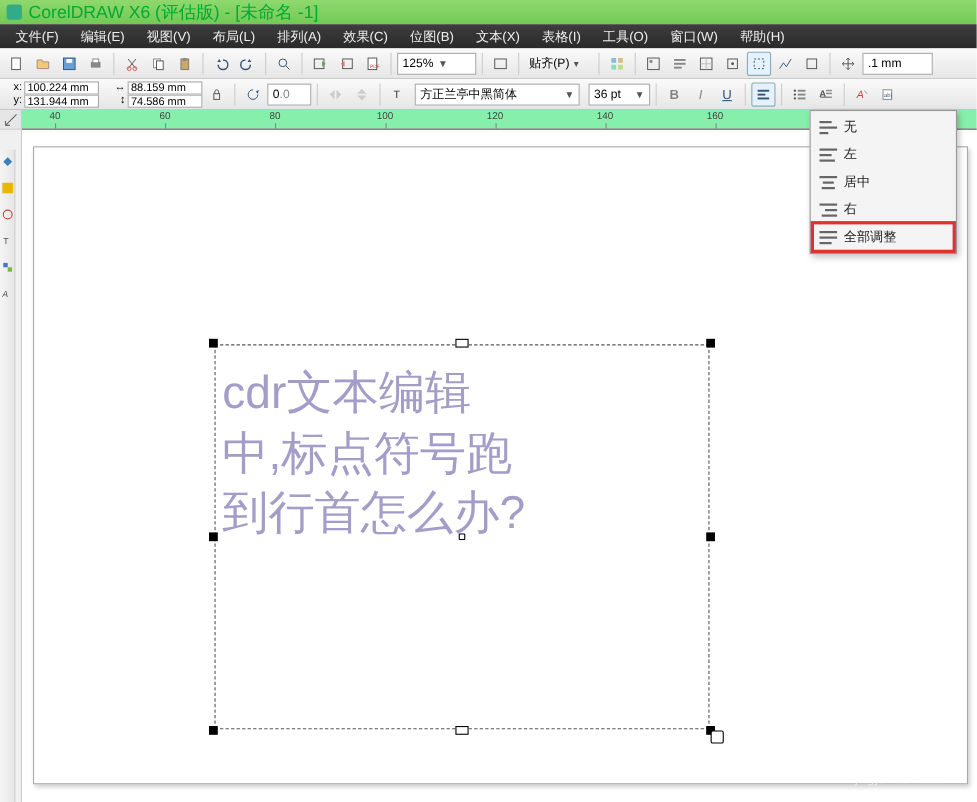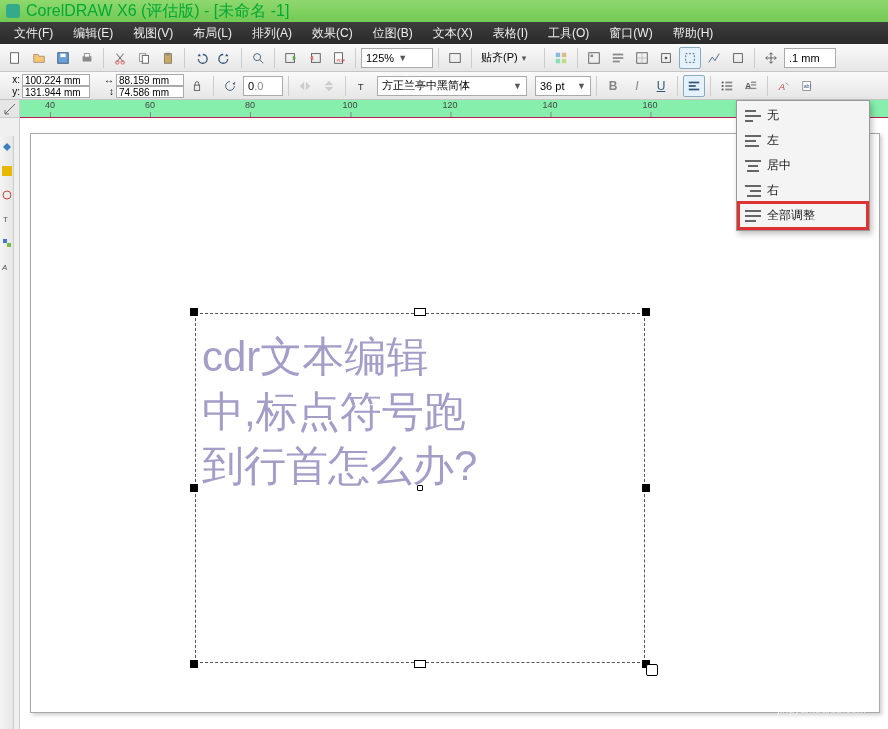--- a/index.html
+++ b/index.html
@@ -221,21 +221,21 @@
         <rect x="3" y="3" width="10" height="10" fill="none" stroke="#555"></rect>
       </svg>
     </div>
   <div class="sep"></div>
   <div class="tbtn">
       <svg viewBox="0 0 16 16">
         <path d="M8 2v12M2 8h12" stroke="#555"></path>
         <path d="M8 2l-2 2M8 2l2 2M8 14l-2-2M8 14l2-2M2 8l2-2M2 8l2 2M14 8l-2-2M14 8l-2 2" stroke="#555"></path>
       </svg>
     </div>
-  <div class="combo" style="width:52px">
+  <div class="combo" style="width:64px">
       <span>.1 mm</span>
     </div>
 </div>
 
 <div class="toolbar-row">
   <div class="tb2-left">
     <div class="row">
         <span class="lbl">x:</span>
         <span class="val">100.224 mm</span>
       </div>

